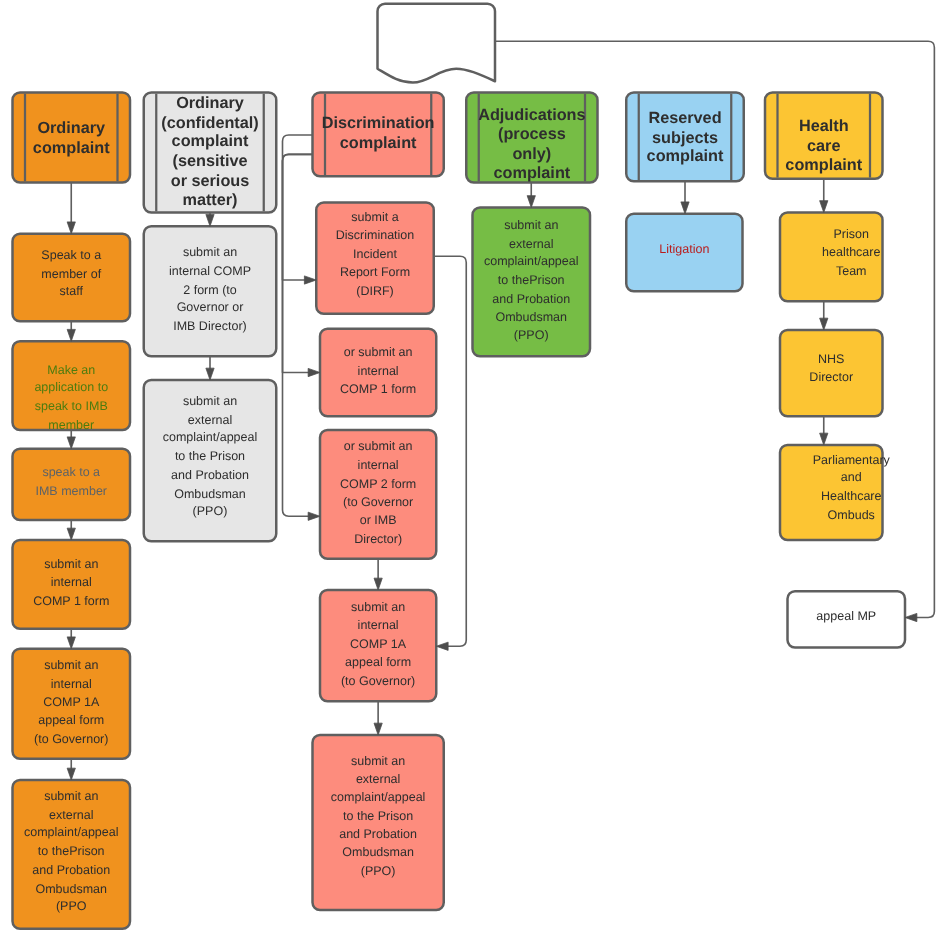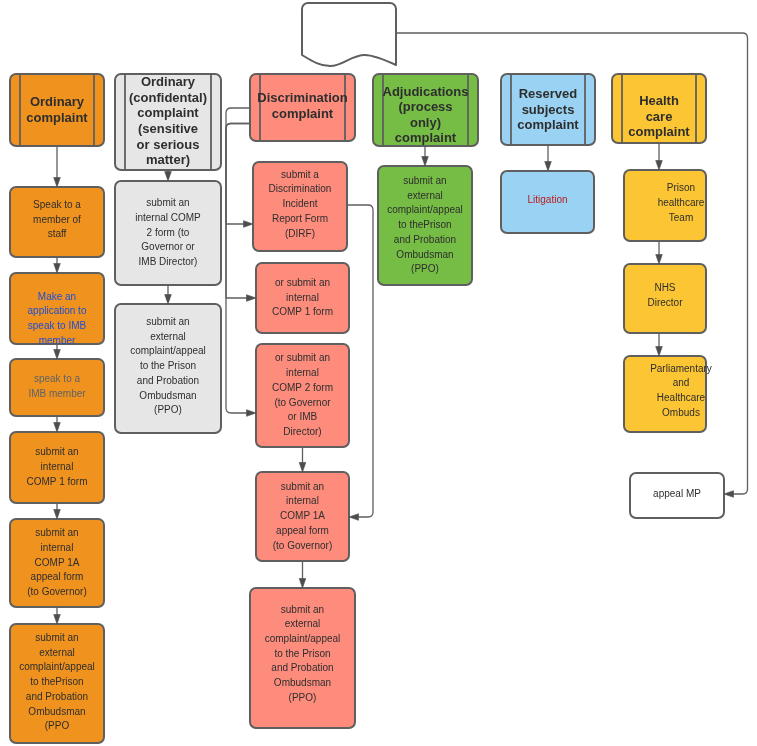--- a/index.html
+++ b/index.html
@@ -217,21 +217,21 @@
   <div id="labels">
     <div class="label bold" style="left: 10px; top: 74px; width: 94px; height: 72px; color: rgb(46, 46, 46);">
         <span>Ordinary
 complaint</span>
       </div>
     <div class="label" style="left: 10px; top: 185px; width: 94px; height: 70px; color: rgb(46, 46, 46);">
         <span>Speak to a
 member of
 staff</span>
       </div>
-    <div class="label" style="left: 10px; top: 273px; width: 94px; height: 92px; color: #1d4ed8;">
+    <div class="label" style="left: 10px; top: 273px; width: 94px; height: 92px; color: #4d7c0f;">
         <span>Make an
 application to
 speak to IMB
 member</span>
       </div>
     <div class="label" style="left: 10px; top: 358px; width: 94px; height: 57px; color: rgb(94, 99, 102);">
         <span>speak to a
 IMB member</span>
       </div>
     <div class="label" style="left: 10px; top: 432px; width: 94px; height: 71px; color: rgb(46, 46, 46);">

